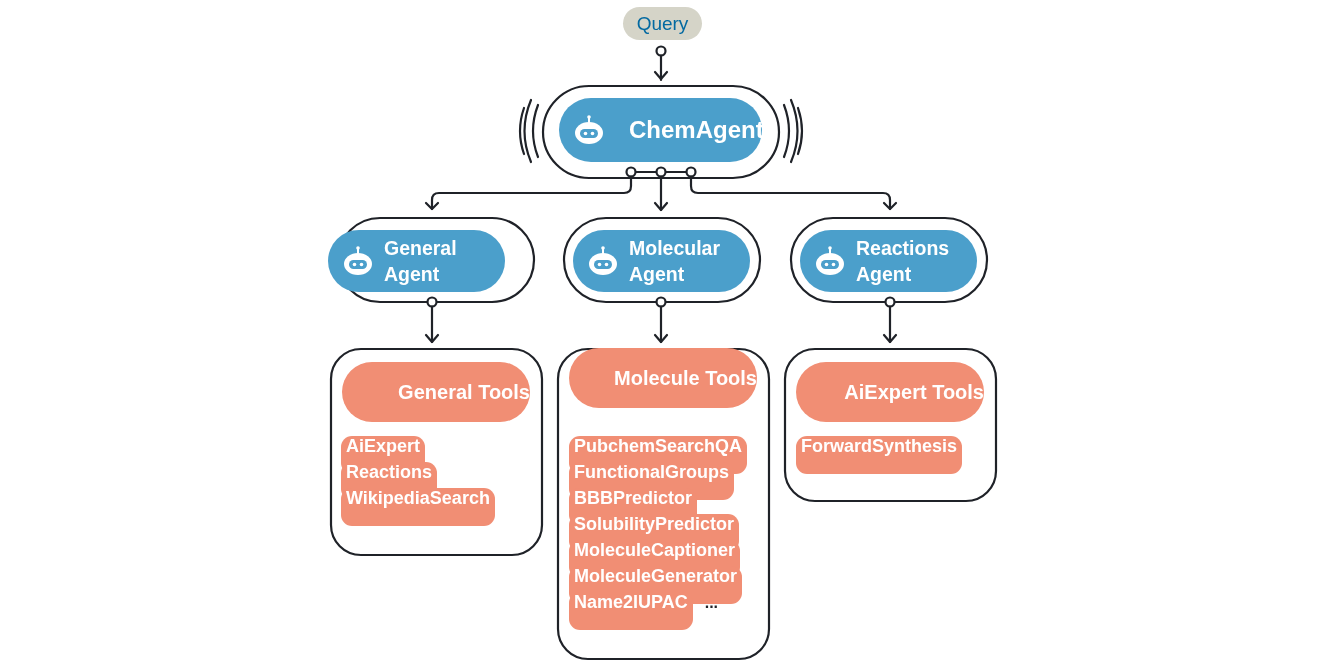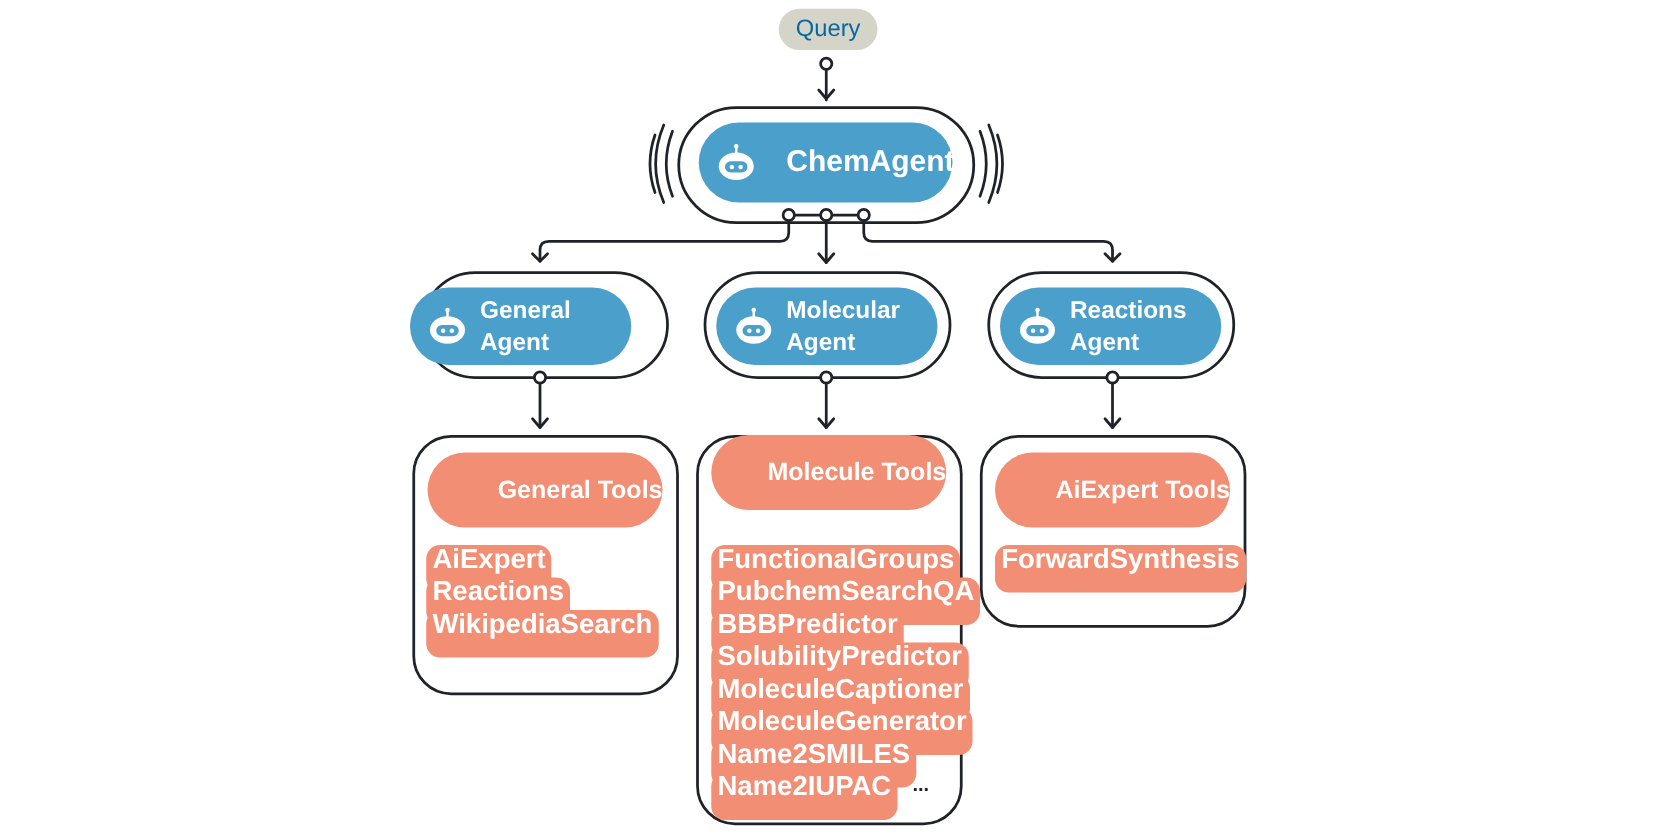--- a/index.html
+++ b/index.html
@@ -14,21 +14,21 @@
                 align-items: center; }
   .agent-pill .robot { flex: 0 0 auto; }
   .agent-pill .lbl { line-height: 26px; font-size: 20px; }
   .chem { left: 559px; top: 98px; width: 203px; height: 64px; border-radius: 32px;
           padding-left: 14px; }
   .chem .lbl { font-size: 24px; margin-left: 24px; }
   .sub { height: 62px; border-radius: 31px; padding-left: 14px; top: 230px; width: 177px; }
   .sub .lbl { margin-left: 10px; font-size: 19.5px; }
   .tools-head { background: #f18e74; color: #fff; font-weight: bold; font-size: 20px;
                 display: flex; align-items: center; justify-content: flex-end; border-radius: 30px; }
-  .tool { display: inline-block; background: #f18e74; color: #fff; font-weight: bold; font-size: 22px;
+  .tool { display: inline-block; background: #f18e74; color: #fff; font-weight: bold; font-size: 18px;
           border-radius: 11px; padding: 0 5px; height: 38px; line-height: 21px; margin-bottom: 5px;
           white-space: nowrap; }
   .tool-list { position: absolute; }
   .tool-row { display: block; height: 26px; }
   .ellipsis { display: inline-block; color: #1f2228; font-weight: bold; font-size: 16px; margin-left: 12px;
               vertical-align: top; line-height: 21px; }
 </style>
 </head>
 <body>
 
@@ -166,25 +166,24 @@
   <span>AiExpert Tools</span>
 </div>
 
 <div class="tool-list" style="left:341px; top:436px;">
   <div class="tool-row"><span class="tool">AiExpert</span></div>
   <div class="tool-row"><span class="tool">Reactions</span></div>
   <div class="tool-row"><span class="tool">WikipediaSearch</span></div>
 </div>
 
 <div class="tool-list" style="left:569px; top:436px;">
+  <div class="tool-row"><span class="tool">PubchemSearchQA</span></div>
   <div class="tool-row"><span class="tool">FunctionalGroups</span></div>
-  <div class="tool-row"><span class="tool">PubchemSearchQA</span></div>
   <div class="tool-row"><span class="tool">BBBPredictor</span></div>
   <div class="tool-row"><span class="tool">SolubilityPredictor</span></div>
   <div class="tool-row"><span class="tool">MoleculeCaptioner</span></div>
   <div class="tool-row"><span class="tool">MoleculeGenerator</span></div>
-  <div class="tool-row"><span class="tool">Name2SMILES</span></div>
   <div class="tool-row"><span class="tool">Name2IUPAC</span><span class="ellipsis">...</span></div>
 </div>
 
 <div class="tool-list" style="left:796px; top:436px;">
   <div class="tool-row"><span class="tool">ForwardSynthesis</span></div>
 </div>
 
 </body></html>

